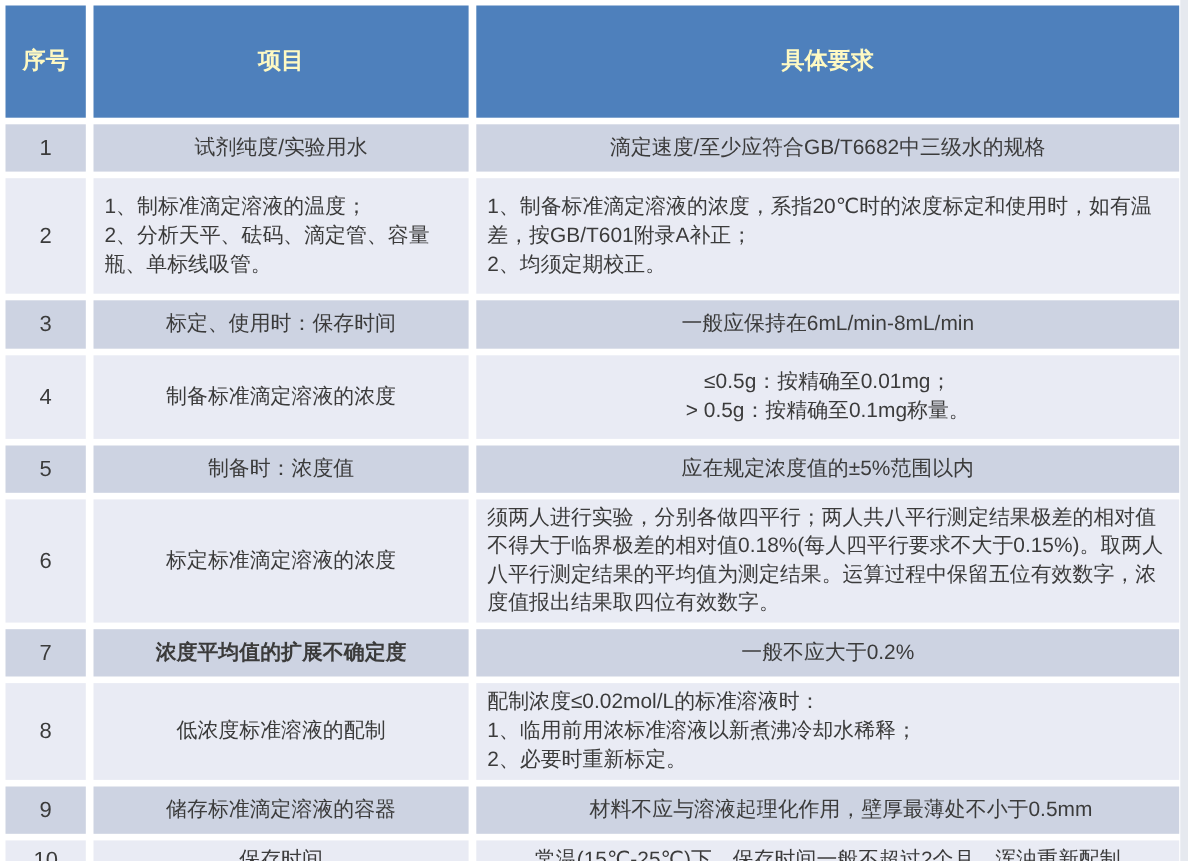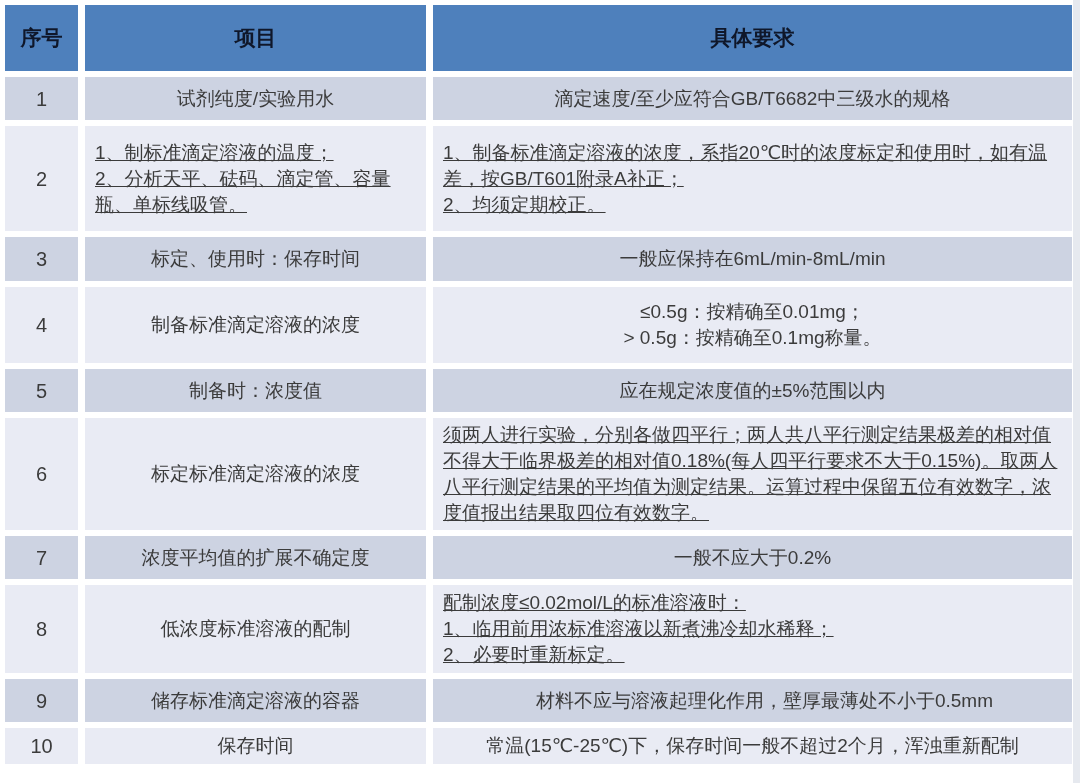--- a/index.html
+++ b/index.html
@@ -41,28 +41,27 @@
     padding: 4px 10px;
     font-size: 19px;
     line-height: 26px;
     color: #3b3b3b;
     text-align: center;
     white-space: pre-line;
   }
   .cell.left {
     justify-content: flex-start;
     text-align: left;
-    text-decoration: underline;
   }
   .cell.head {
     background: #4e80bc;
-    color: #0f172a;
+    color: #fef9c3;
     font-weight: bold;
     font-size: 21px;
-    height: 66px;
+    height: 102px;
   }
   .cell.band-dark  { background: #cdd3e2; }
   .cell.band-light { background: #e9ebf4; }
   .cell.no-cell { font-size: 20px; }
 </style>
 </head>
 <body>
 
 <div class="page">
   <div class="tbl" id="tbl">
@@ -84,21 +83,21 @@
       <div class="cell band-light " style="min-height: 76px;">制备标准滴定溶液的浓度</div>
       <div class="cell band-light " style="min-height: 76px;">≤0.5g：按精确至0.01mg；
 &gt; 0.5g：按精确至0.1mg称量。</div>
       <div class="cell band-dark no-cell" style="min-height: 43px;">5</div>
       <div class="cell band-dark " style="min-height: 43px;">制备时：浓度值</div>
       <div class="cell band-dark " style="min-height: 43px;">应在规定浓度值的±5%范围以内</div>
       <div class="cell band-light no-cell" style="min-height: 104px;">6</div>
       <div class="cell band-light " style="min-height: 104px;">标定标准滴定溶液的浓度</div>
       <div class="cell band-light left" style="min-height: 104px;">须两人进行实验，分别各做四平行；两人共八平行测定结果极差的相对值不得大于临界极差的相对值0.18%(每人四平行要求不大于0.15%)。取两人八平行测定结果的平均值为测定结果。运算过程中保留五位有效数字，浓度值报出结果取四位有效数字。</div>
       <div class="cell band-dark no-cell" style="min-height: 43px;">7</div>
-      <div class="cell band-dark " style="min-height: 43px;">浓度平均值的扩展不确定度</div>
+      <div class="cell band-dark " style="min-height: 43px; font-weight: bold;">浓度平均值的扩展不确定度</div>
       <div class="cell band-dark " style="min-height: 43px;">一般不应大于0.2%</div>
       <div class="cell band-light no-cell" style="min-height: 88px;">8</div>
       <div class="cell band-light " style="min-height: 88px;">低浓度标准溶液的配制</div>
       <div class="cell band-light left" style="min-height: 88px;">配制浓度≤0.02mol/L的标准溶液时：
 1、临用前用浓标准溶液以新煮沸冷却水稀释；
 2、必要时重新标定。</div>
       <div class="cell band-dark no-cell" style="min-height: 43px;">9</div>
       <div class="cell band-dark " style="min-height: 43px;">储存标准滴定溶液的容器</div>
       <div class="cell band-dark " style="min-height: 43px; padding-left: 34px;">材料不应与溶液起理化作用，壁厚最薄处不小于0.5mm</div>
       <div class="cell band-light no-cell" style="min-height: 36px;">10</div>

